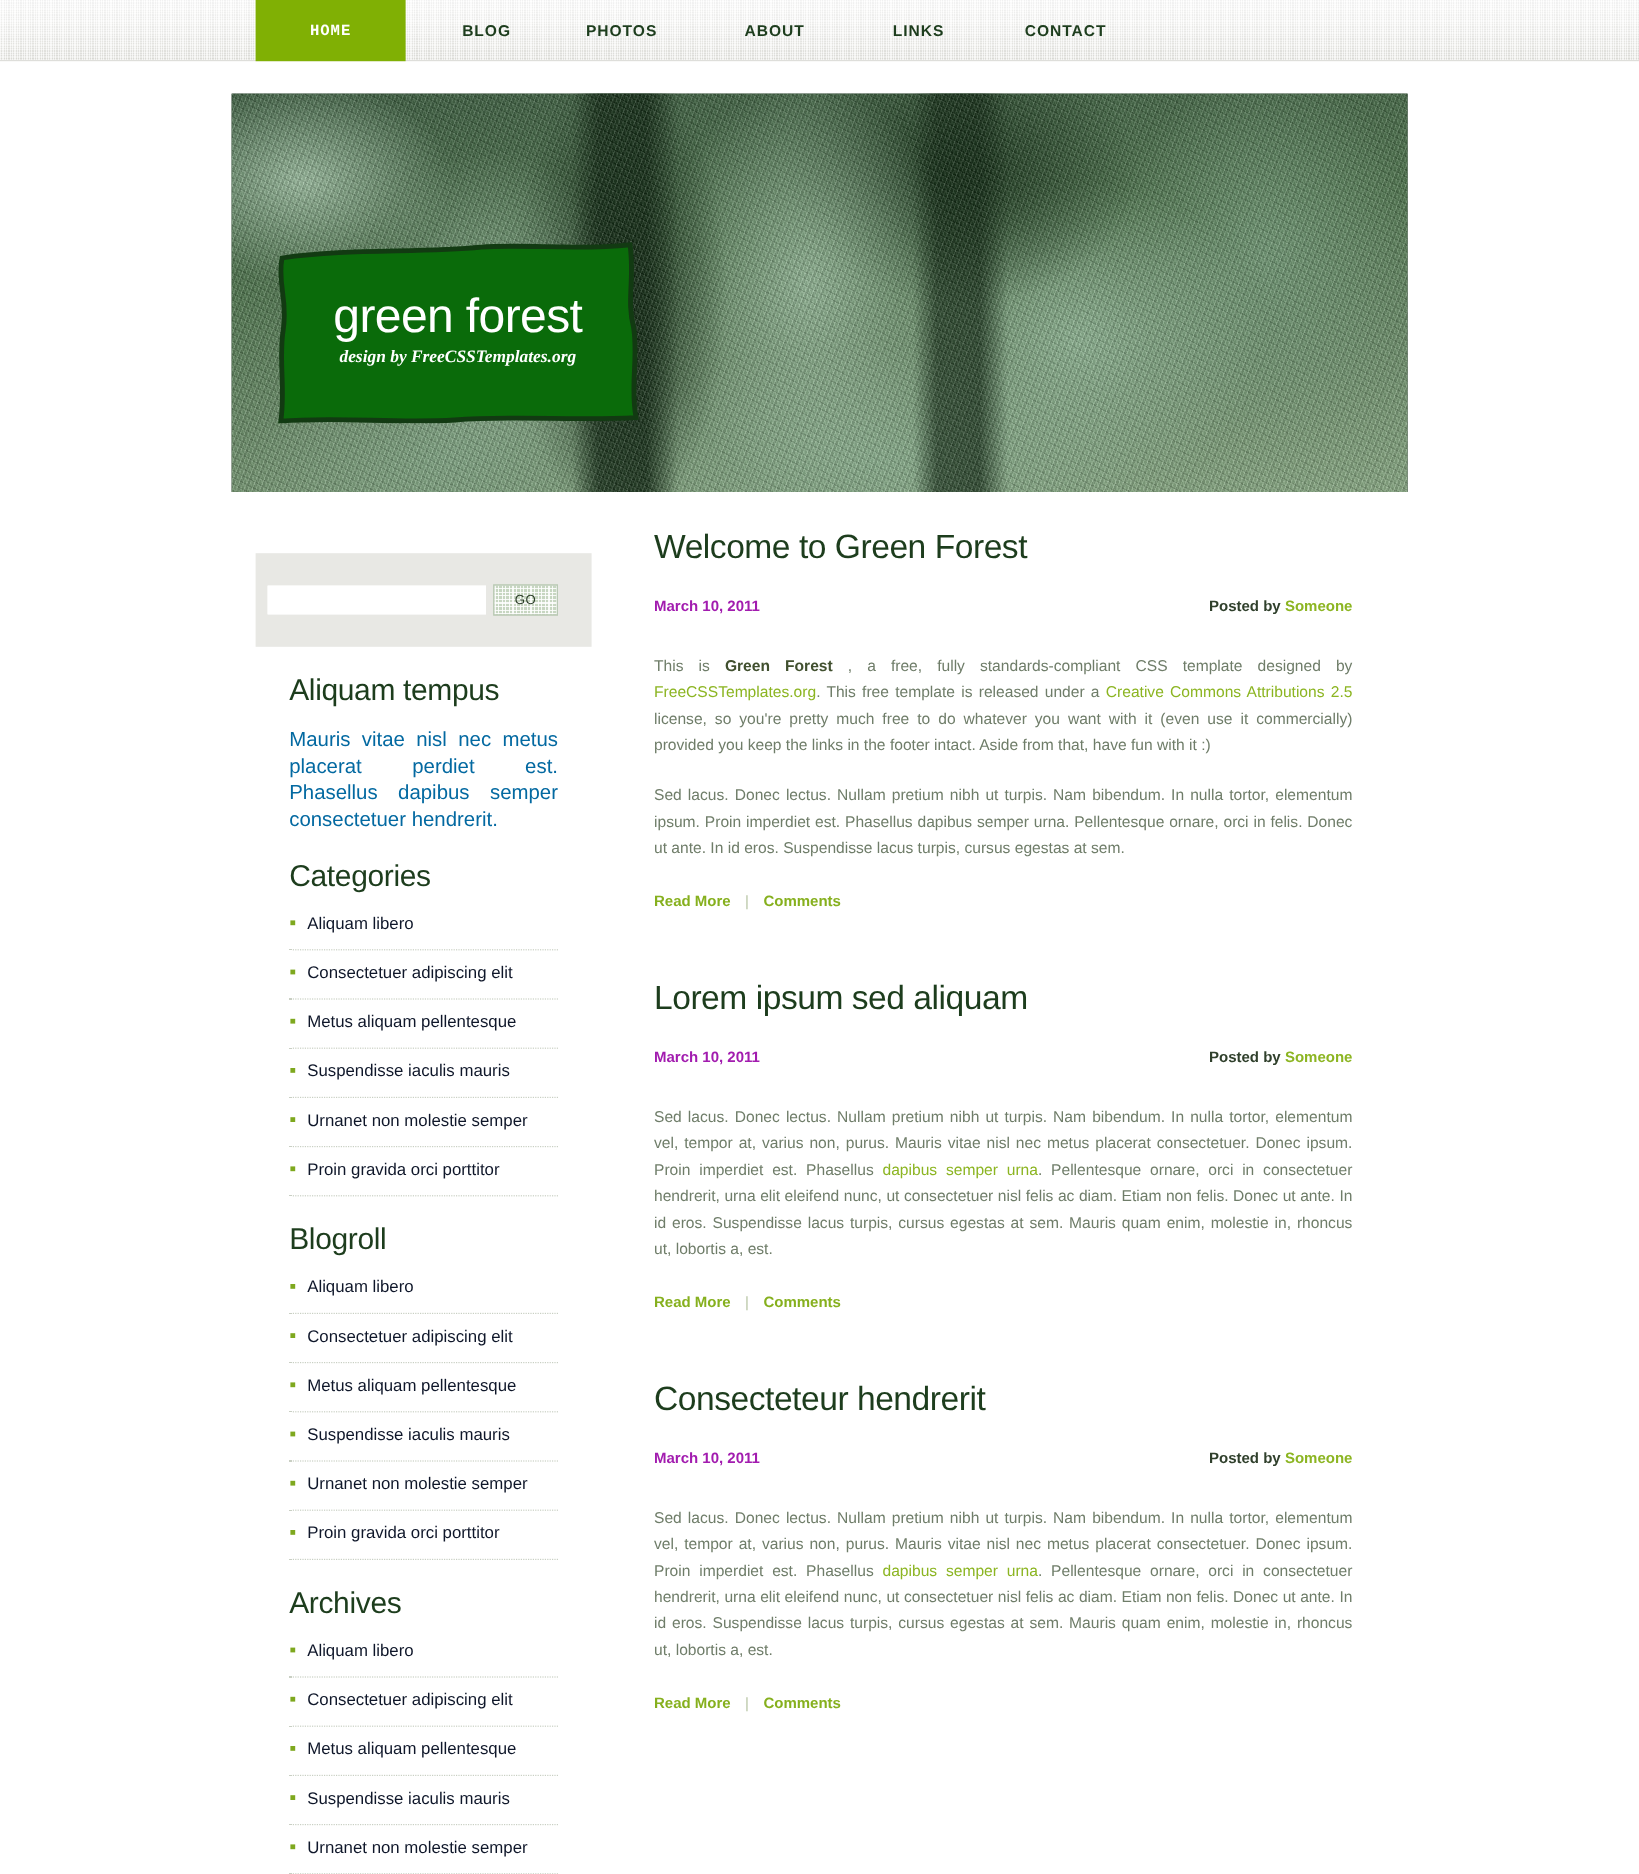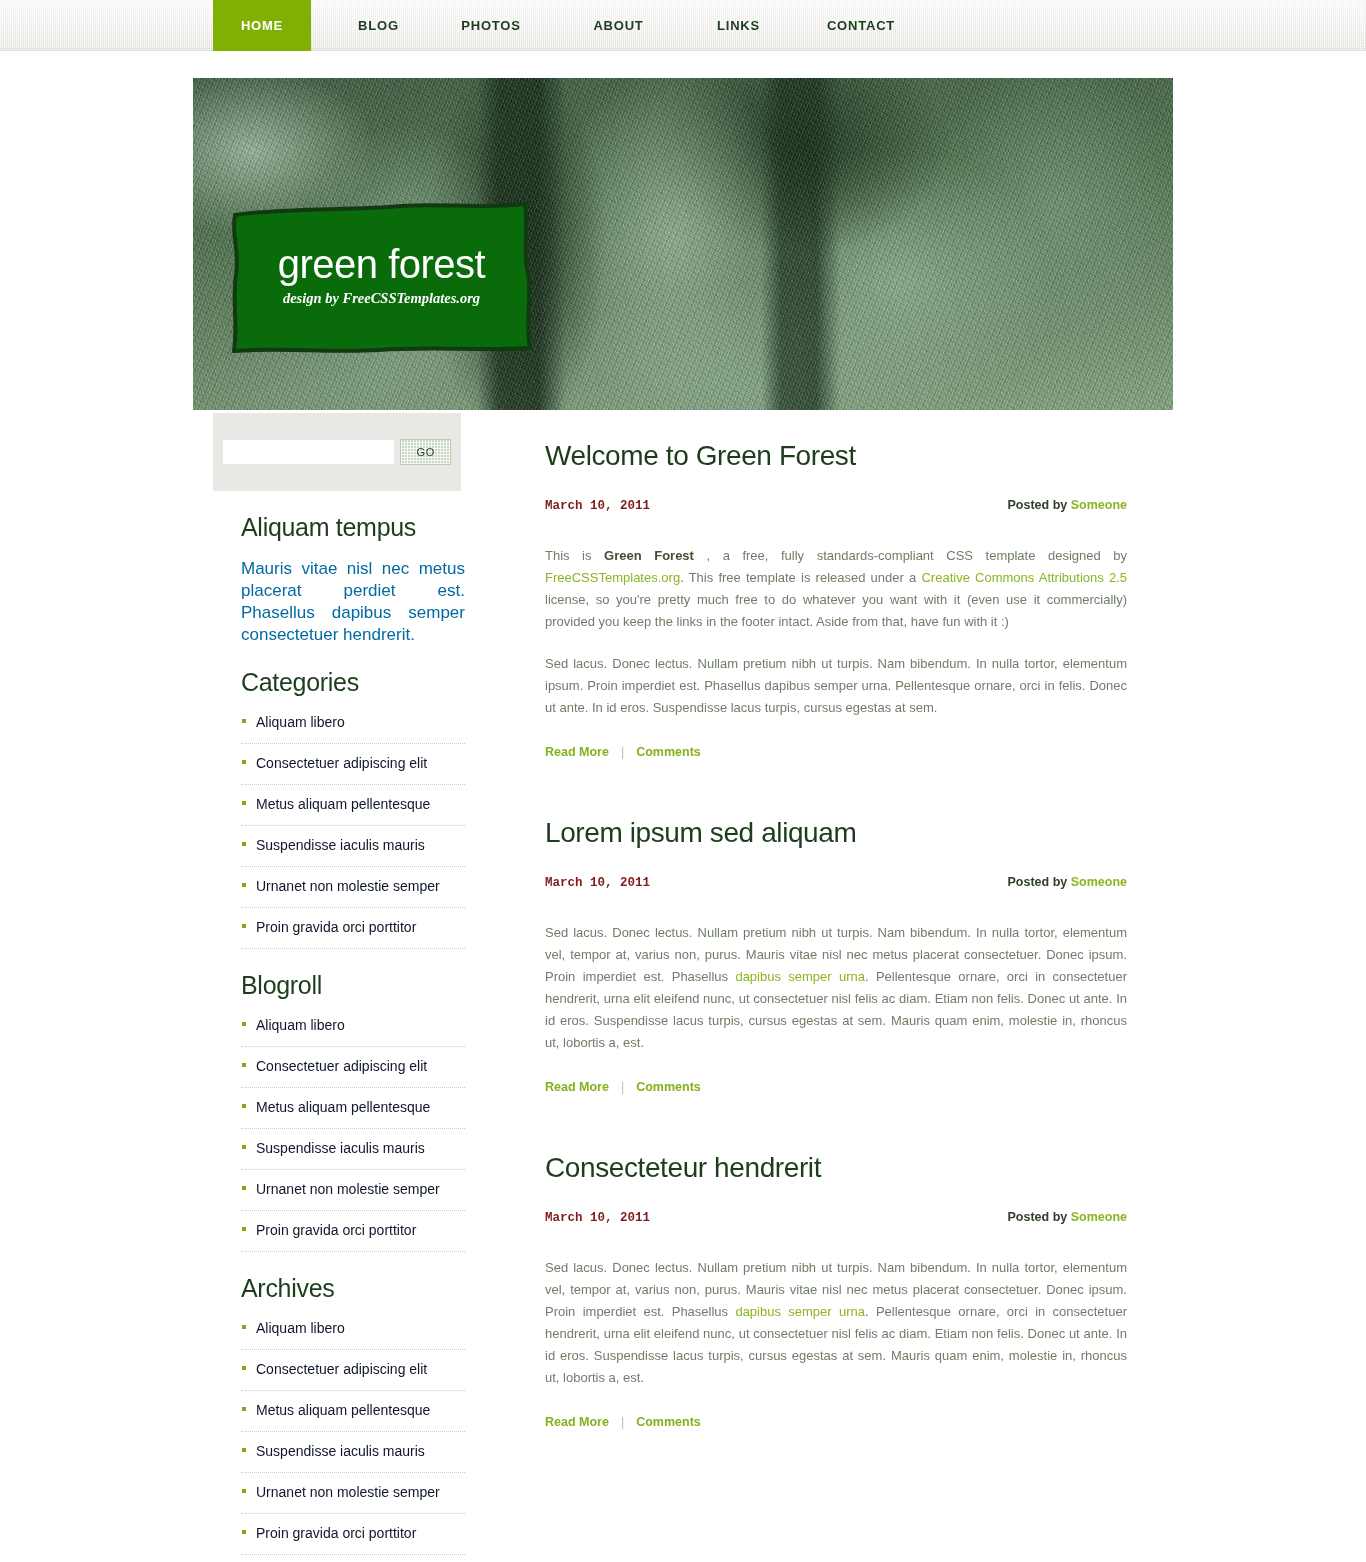--- a/index.html
+++ b/index.html
@@ -151,26 +151,27 @@
     padding-bottom: 40px;
   }
 
   
   .sidebar {
     position: absolute;
     left: 213px; top: 0;
     width: 280px;
   }
   .search-panel {
-    width: 248px;
+    width: 280px;
     height: 78px;
     background: #e8e8e4;
     display: flex;
     align-items: center;
     padding: 0 10px;
+    margin-top: 48px;
   }
   .search-input {
     width: 182px;
     height: 24px;
     border: 1px solid #ffffff;
     background: #ffffff;
     outline: none;
     font-family: "Liberation Sans", sans-serif;
     font-size: 12px;
     color: #44553f;
@@ -246,21 +247,21 @@
     letter-spacing: -0.4px;
   }
   .post-meta {
     display: flex;
     justify-content: space-between;
     align-items: baseline;
     font-size: 12.5px;
     font-weight: bold;
     margin-bottom: 32px;
   }
-  .post-date { color: #7f1d1d; font-family: Liberation Mono, monospace; }
+  .post-date { color: #a21caf; }
   .post-author { color: #30402c; }
   .post-author a { color: #8cb522; text-decoration: none; cursor: pointer; }
   .post-body {
     font-size: 13px;
     line-height: 22px;
     color: #6f7d69;
     text-align: justify;
     margin: 0 0 20px 0;
   }
   .post-body strong { color: #41502f; }
@@ -271,21 +272,21 @@
     margin-top: 26px;
   }
   .post-links a { color: #86b01e; text-decoration: none; cursor: pointer; }
   .post-links .sep { color: #b8c6a6; margin: 0 12px; font-weight: normal; }
 </style>
 </head>
 <body>
 
 <div class="menu-bar">
   <nav class="menu-inner" id="nav-inner">
-      <a class="menu-item active" style="width: 98px;">HOME</a>
+      <a class="menu-item active" style="width: 125px; font-family: Liberation Mono, monospace;">HOME</a>
       <a class="menu-item" style="width: 115px; padding-left: 20px;">BLOG</a>
       <a class="menu-item" style="width: 130px;">PHOTOS</a>
       <a class="menu-item" style="width: 125px;">ABOUT</a>
       <a class="menu-item" style="width: 115px;">LINKS</a>
       <a class="menu-item" style="width: 130px;">CONTACT</a>
     </nav>
 </div>
 
 <div class="banner-wrap">
   <div class="banner">

